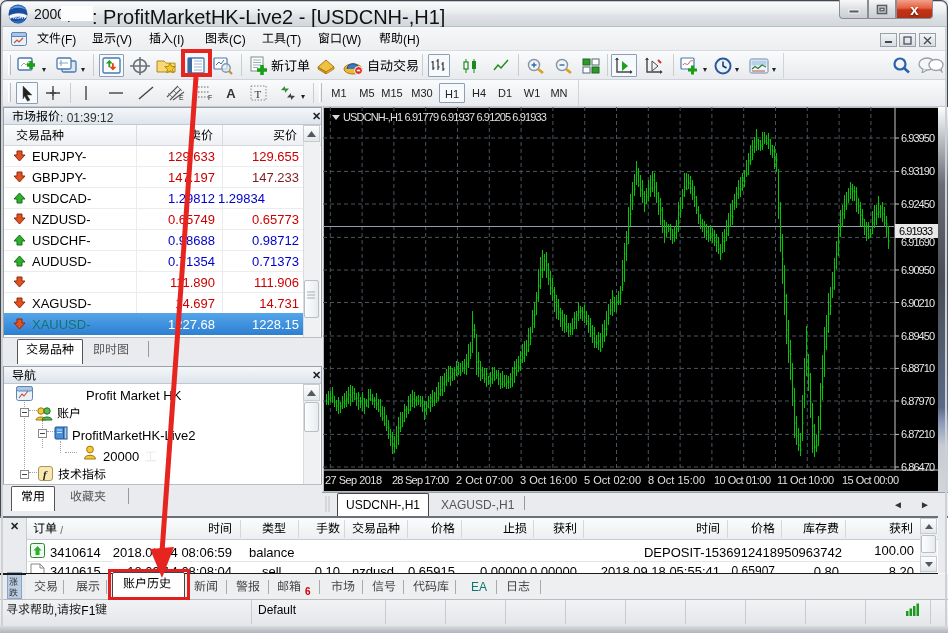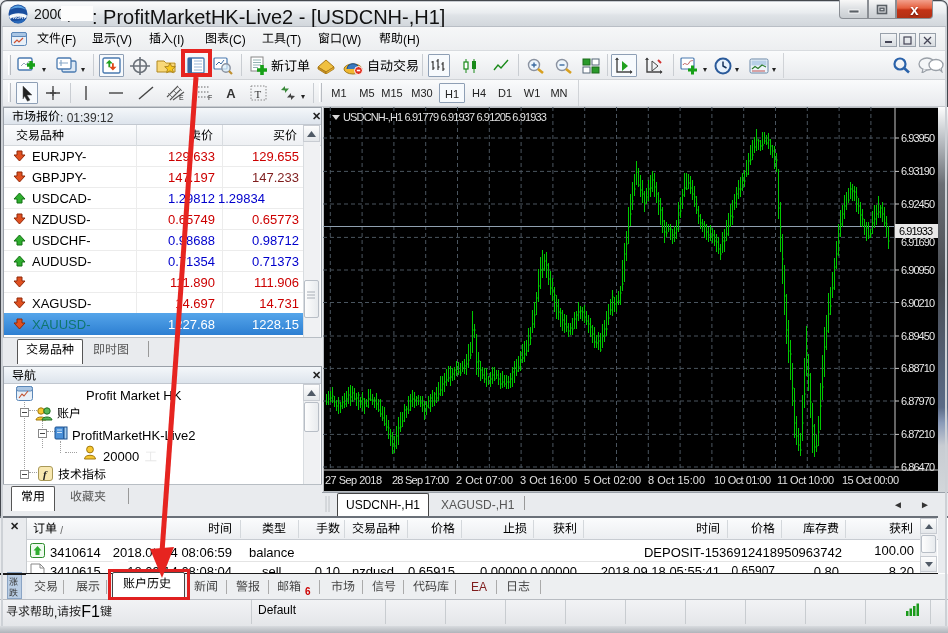--- a/index.html
+++ b/index.html
@@ -896,21 +896,21 @@
         <use href="#z5e93" x="2000"></use>
       </g>
     </svg></div>
 <div class="ab" style="left:506px;top:580px;white-space:nowrap;"><svg class="zh " style="width:24.0px;height:13.8px;" viewBox="0 0 24.0 13.8">
       <g fill="#444" transform="translate(0,10.56) scale(0.01200)">
         <use href="#z65e5" x="0"></use>
         <use href="#z5fd7" x="1000"></use>
       </g>
     </svg></div>
 <div class="ab" style="left:305px;top:584px;white-space:nowrap;"><span style="color:#cc0000;font-size:10px;font-weight:bold">6</span></div>
-<div class="ab" style="left:471px;top:580px;white-space:nowrap;"><span style="font-size:12px;color:#7f1d1d">EA</span></div>
+<div class="ab" style="left:471px;top:580px;white-space:nowrap;"><span style="font-size:12px;color:#0f766e">EA</span></div>
 <div class="ab" style="left:226px;top:580px;width:1px;height:14px;background:#aaa"></div>
 <div class="ab" style="left:268px;top:580px;width:1px;height:14px;background:#aaa"></div>
 <div class="ab" style="left:319px;top:580px;width:1px;height:14px;background:#aaa"></div>
 <div class="ab" style="left:362px;top:580px;width:1px;height:14px;background:#aaa"></div>
 <div class="ab" style="left:403px;top:580px;width:1px;height:14px;background:#aaa"></div>
 <div class="ab" style="left:455px;top:580px;width:1px;height:14px;background:#aaa"></div>
 <div class="ab" style="left:496px;top:580px;width:1px;height:14px;background:#aaa"></div>
 <div class="ab" style="left:540px;top:580px;width:1px;height:14px;background:#aaa"></div>
 <div class="ab" style="left:0px;top:599px;width:948px;height:27px;background:linear-gradient(#f2f3f5,#e4e6e9);border-top:1px solid #b8bcc2"></div>
 <div class="ab" style="left:6px;top:603px;white-space:nowrap;"><svg class="zh " style="width:48.0px;height:13.8px;" viewBox="0 0 48.0 13.8">
@@ -918,21 +918,21 @@
         <use href="#z5bfb" x="0"></use>
         <use href="#z6c42" x="1000"></use>
         <use href="#z5e2e" x="2000"></use>
         <use href="#z52a9" x="3000"></use>
       </g>
     </svg><span style="font-size:12px">,</span><svg class="zh " style="width:24.0px;height:13.8px;" viewBox="0 0 24.0 13.8">
       <g fill="#222" transform="translate(0,10.56) scale(0.01200)">
         <use href="#z8bf7" x="0"></use>
         <use href="#z6309" x="1000"></use>
       </g>
-    </svg><span style="font-size:16px">F1</span><svg class="zh " style="width:12.0px;height:13.8px;" viewBox="0 0 12.0 13.8">
+    </svg><span style="font-size:12px">F1</span><svg class="zh " style="width:12.0px;height:13.8px;" viewBox="0 0 12.0 13.8">
       <g fill="#222" transform="translate(0,10.56) scale(0.01200)">
         <use href="#z952e" x="0"></use>
       </g>
     </svg></div>
 <div class="ab" style="left:251px;top:600px;width:1px;height:24px;background:#c8ccd0"></div>
 <div class="ab" style="left:258px;top:603px;white-space:nowrap;"><span style="font-size:12px">Default</span></div>
 <div class="ab" style="left:385px;top:600px;width:1px;height:24px;background:#c8ccd0"></div>
 <div class="ab" style="left:445px;top:600px;width:1px;height:24px;background:#c8ccd0"></div>
 <div class="ab" style="left:505px;top:600px;width:1px;height:24px;background:#c8ccd0"></div>
 <div class="ab" style="left:565px;top:600px;width:1px;height:24px;background:#c8ccd0"></div>

